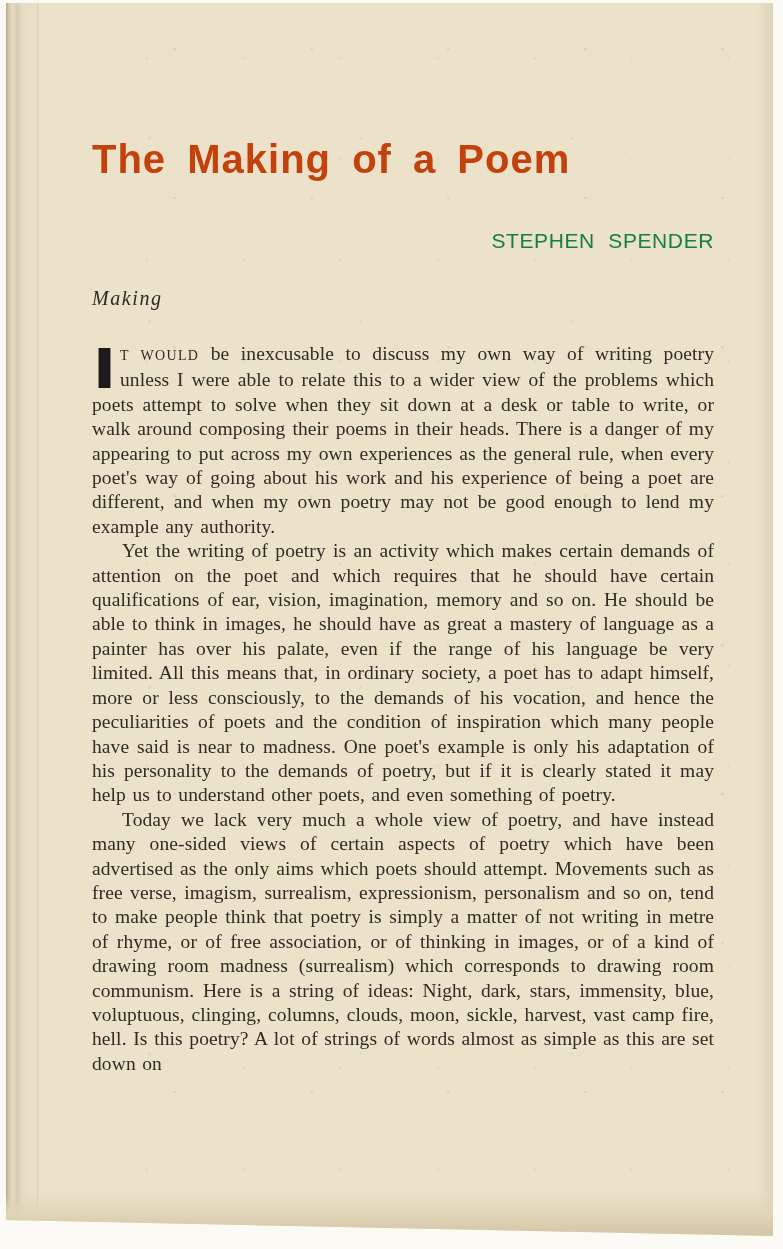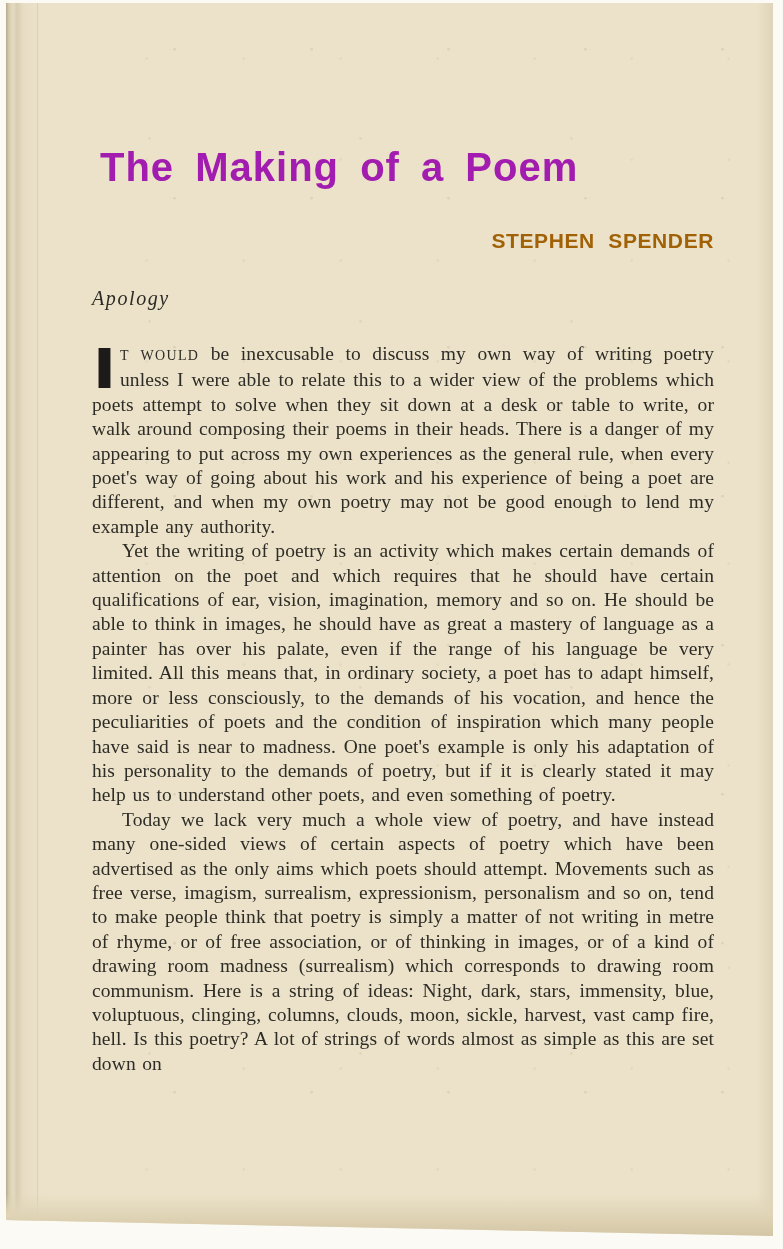--- a/index.html
+++ b/index.html
@@ -49,33 +49,33 @@
     background: linear-gradient(to bottom,
       rgba(222,209,180,0) 0%, #e0d5b7 48%, #d3c6a5 100%);
   }
 
   
   .content {
     position: absolute; left: 86px; top: 0; width: 622px; height: 100%;
     color: #2e2c26;
   }
   .title {
-    position: absolute; top: 134px; left: 0; margin: 8px;
+    position: absolute; top: 134px; left: 0; margin: 0;
     font-family: "Liberation Sans", sans-serif;
     font-weight: 700; font-size: 40px; line-height: 44px;
     letter-spacing: 1px; word-spacing: 9px;
-    color: #a21caf; white-space: nowrap;
+    color: #c2410c; white-space: nowrap;
   }
   .author {
     position: absolute; top: 226px; left: 0; width: 100%;
     text-align: right;
     font-family: "Liberation Sans", sans-serif;
-    font-weight: 700; font-size: 21px; line-height: 24px;
+    font-weight: 400; font-size: 21px; line-height: 24px;
     letter-spacing: .6px; word-spacing: 7px;
-    color: #a16207;
+    color: #15803d;
   }
   .section-heading {
     position: absolute; top: 283px; left: 0; margin: 0;
     font-style: italic; font-weight: normal;
     font-size: 20px; line-height: 24px;
     letter-spacing: 1.6px; word-spacing: 3px;
     color: #2c2a24;
   }
   .article-body {
     position: absolute; top: 339px; left: 0; width: 622px;
@@ -108,21 +108,21 @@
     <div class="edge-left"></div>
     <div class="edge-left-line"></div>
     <div class="edge-right"></div>
     <div class="edge-bottom"></div>
 
     <div class="content">
       <h1 class="title">The Making of a Poem</h1>
 
       <div class="author">STEPHEN SPENDER</div>
 
-      <h2 class="section-heading">Apology</h2>
+      <h2 class="section-heading">Making</h2>
 
       <div class="article-body">
           <p class="para"><span class="dropcap">I</span><span class="smallcaps-lead">T WOULD</span> be inexcusable to discuss my own way of writing poetry unless I were able to relate this to a wider view of the problems which poets attempt to solve when they sit down at a desk or table to write, or walk around composing their poems in their heads. There is a danger of my appearing to put across my own experiences as the general rule, when every poet's way of going about his work and his experience of being a poet are different, and when my own poetry may not be good enough to lend my example any authority.</p>
           <p class="para indent">Yet the writing of poetry is an activity which makes certain demands of attention on the poet and which requires that he should have certain qualifications of ear, vision, imagination, memory and so on. He should be able to think in images, he should have as great a mastery of language as a painter has over his palate, even if the range of his language be very limited. All this means that, in ordinary society, a poet has to adapt himself, more or less consciously, to the demands of his vocation, and hence the peculiarities of poets and the condition of inspiration which many people have said is near to madness. One poet's example is only his adaptation of his personality to the demands of poetry, but if it is clearly stated it may help us to understand other poets, and even something of poetry.</p>
           <p class="para indent">Today we lack very much a whole view of poetry, and have instead many one-sided views of certain aspects of poetry which have been advertised as the only aims which poets should attempt. Movements such as free verse, imagism, surrealism, expressionism, personalism and so on, tend to make people think that poetry is simply a matter of not writing in metre of rhyme, or of free association, or of thinking in images, or of a kind of drawing room madness (surrealism) which corresponds to drawing room communism. Here is a string of ideas: Night, dark, stars, immensity, blue, voluptuous, clinging, columns, clouds, moon, sickle, harvest, vast camp fire, hell. Is this poetry? A lot of strings of words almost as simple as this are set down on</p>
         </div>
     </div>
   </div>
 </div>
 

